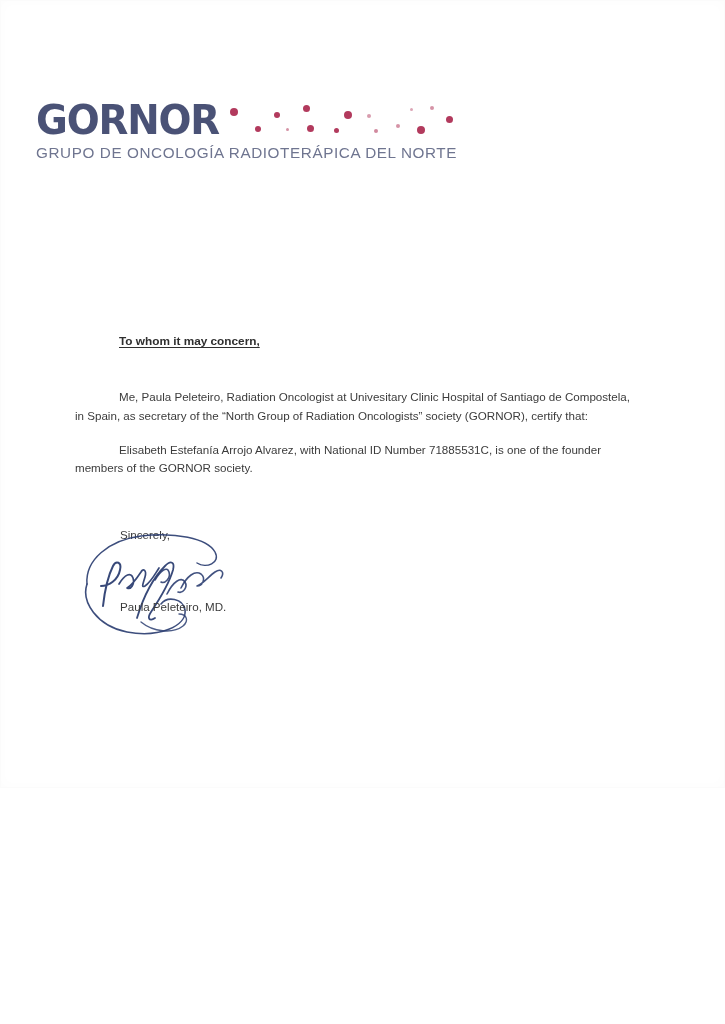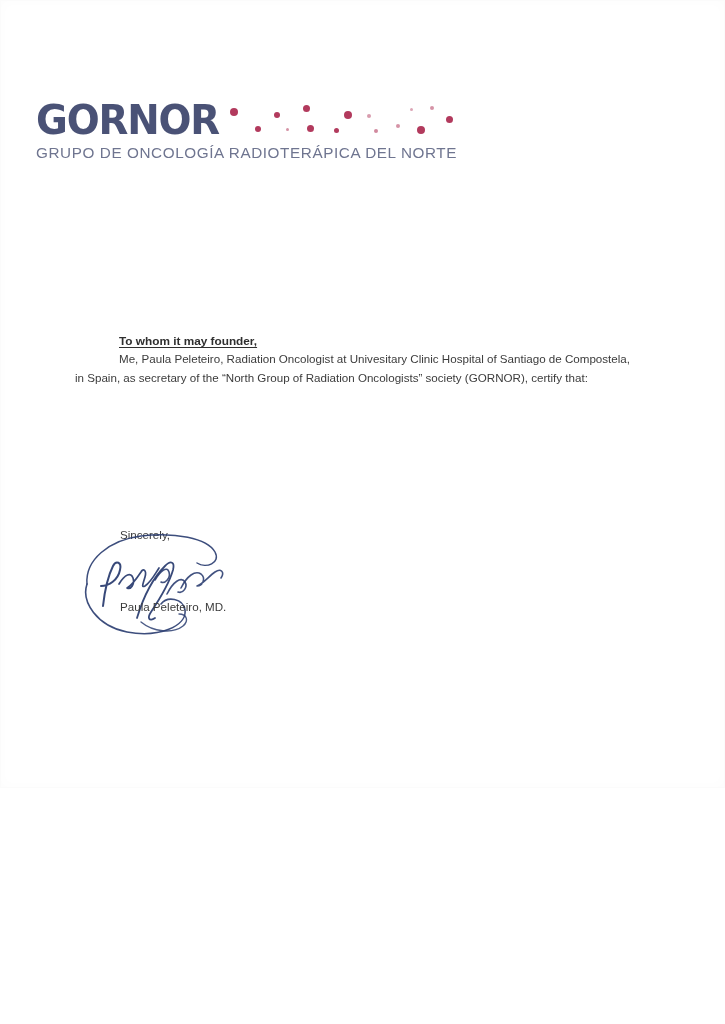--- a/index.html
+++ b/index.html
@@ -100,21 +100,21 @@
     display: inline-block;
   }
   .para {
     margin-top: 0;
     text-indent: 44px;
     text-align: left;
     color: #3b3b3b;
     font-size: 11.6px;
     line-height: 1.58;
   }
-  .para.first { }
+  .para.first { margin-top: 38px; }
   .para.second { margin-top: 16px; }
 
   
   .signature-block {
     position: absolute;
     left: 75px;
     top: 528px;
     width: 260px;
     height: 110px;
   }
@@ -166,24 +166,25 @@
         <span class="dot" style="left:193px;top:26px; width:8px;  height:8px;"></span>
         <span class="dot" style="left:206px;top:6px;  width:4px;  height:4px; opacity:.55;"></span>
         <span class="dot" style="left:222px;top:16px; width:7px;  height:7px;"></span>
       </div>
     </div>
     <div class="tagline">GRUPO DE ONCOLOGÍA RADIOTERÁPICA DEL NORTE</div>
   </div>
 
   <div class="doc-body">
 
-    <div class="salutation">To whom it may founder,</div>
+    <div class="salutation">To whom it may concern,</div>
 
     <p class="para first">Me, Paula Peleteiro, Radiation Oncologist at Univesitary Clinic Hospital of Santiago de Compostela, in Spain, as secretary of the “North Group of Radiation Oncologists” society (GORNOR), certify that:</p>
 
+    <p class="para second">Elisabeth Estefanía Arrojo Alvarez, with National ID Number 71885531C, is one of the founder members of the GORNOR society.</p>
   </div>
 
   <div class="signature-block">
     <div class="closing">Sincerely,</div>
 
     <svg class="signature-ink" viewBox="0 0 180 115">
       <g fill="none" stroke="#2d3f72" stroke-linecap="round" stroke-linejoin="round">
 
         <path d="M12 62 C10 38, 34 18, 66 14 C100 10, 132 16, 140 30 C146 41, 131 47, 122 41" stroke-width="1.5" opacity="0.92"></path>
 

